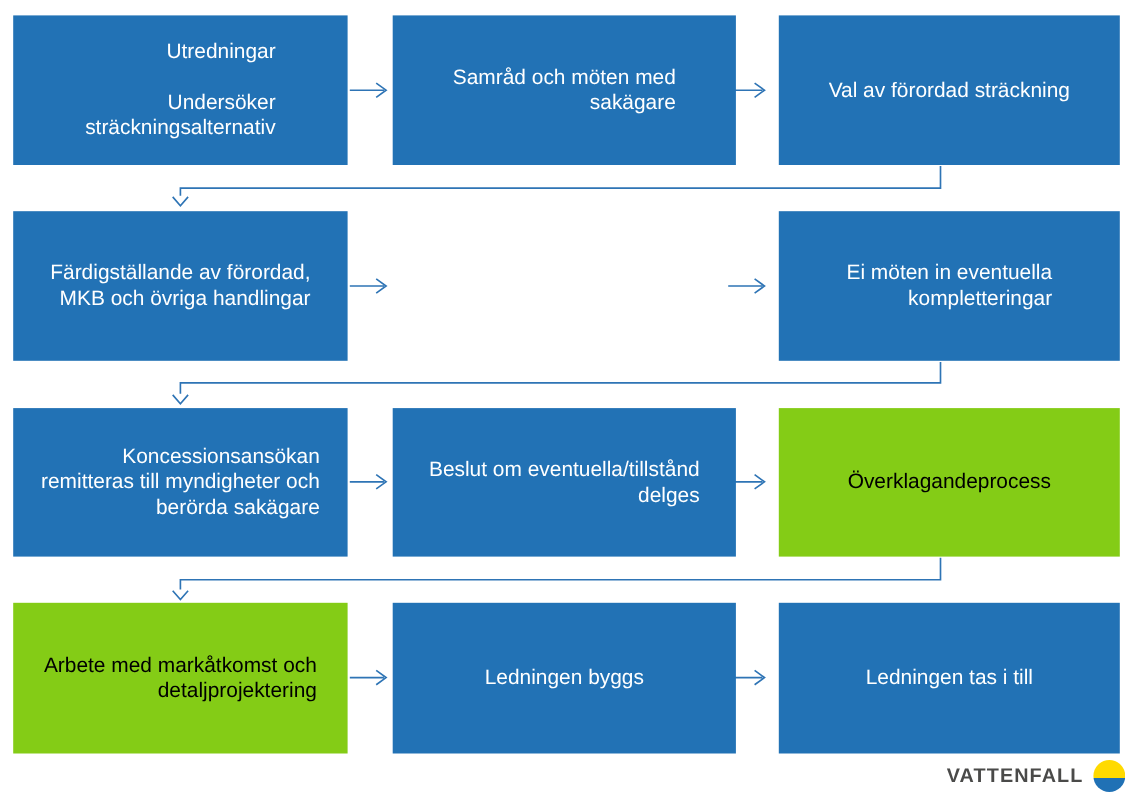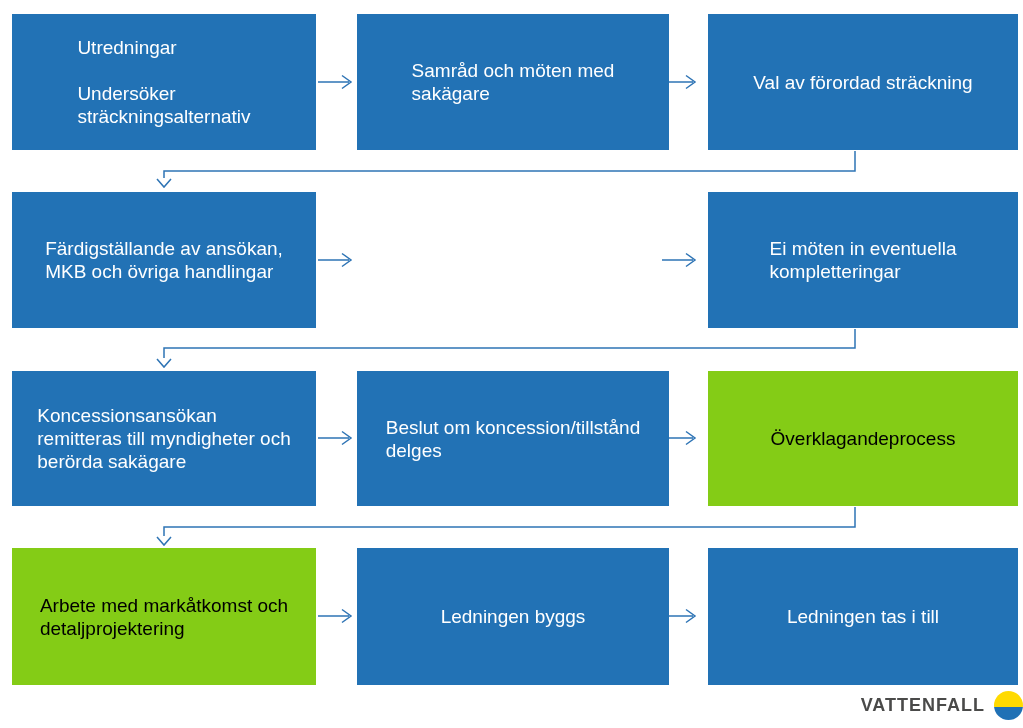--- a/index.html
+++ b/index.html
@@ -15,21 +15,21 @@
     position: absolute;
     left: 0; top: 0;
     width: 1023px; height: 728px;
     pointer-events: none;
   }
   .box {
     position: absolute;
     display: flex;
     align-items: center;
     justify-content: center;
-    text-align: left;
+    text-align: right;
     background: #2272B5;
     color: #ffffff;
     font-size: 19px;
     line-height: 23px;
     padding: 0 6px;
     box-sizing: border-box;
   }
   .box.yellow { background: #84cc16; color: #000000; }
   .box-text { white-space: pre-line; }
   .col1 { left: 12px;  width: 304px; }
@@ -105,35 +105,35 @@
   </div>
   <div class="box col2 row1">
     <div class="box-text">Samråd och möten med
 sakägare</div>
   </div>
   <div class="box col3 row1">
     <div class="box-text">Val av förordad sträckning</div>
   </div>
 
   <div class="box col1 row2">
-    <div class="box-text">Färdigställande av ansökan,
+    <div class="box-text">Färdigställande av förordad,
 MKB och övriga handlingar</div>
   </div>
   <div class="box col3 row2">
     <div class="box-text">Ei möten in eventuella
 kompletteringar</div>
   </div>
 
   <div class="box col1 row3">
     <div class="box-text">Koncessionsansökan
 remitteras till myndigheter och
 berörda sakägare</div>
   </div>
   <div class="box col2 row3">
-    <div class="box-text">Beslut om koncession/tillstånd
+    <div class="box-text">Beslut om eventuella/tillstånd
 delges</div>
   </div>
   <div class="box yellow col3 row3">
     <div class="box-text">Överklagandeprocess</div>
   </div>
 
   <div class="box yellow col1 row4">
     <div class="box-text">Arbete med markåtkomst och
 detaljprojektering</div>
   </div>

